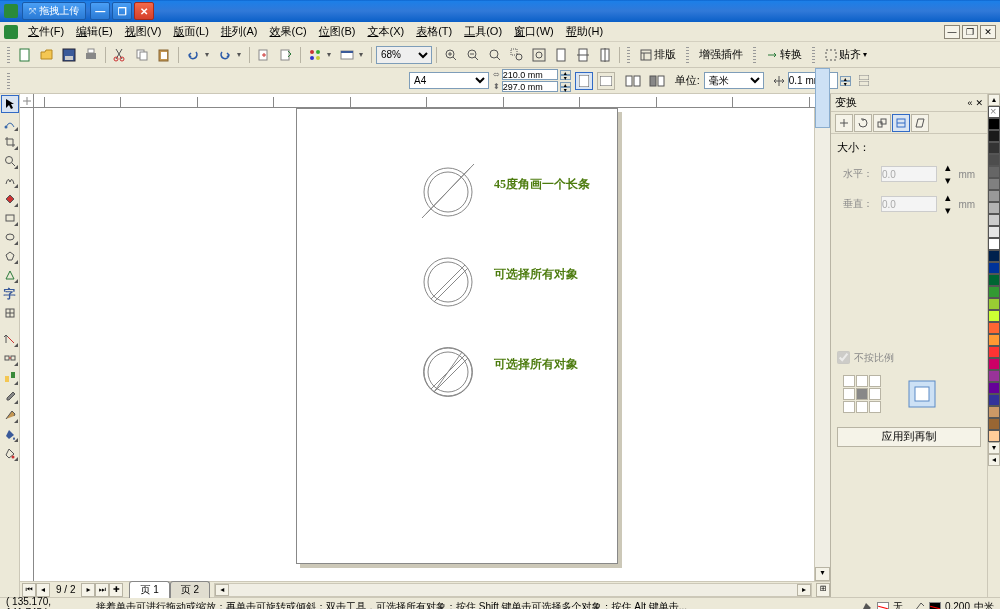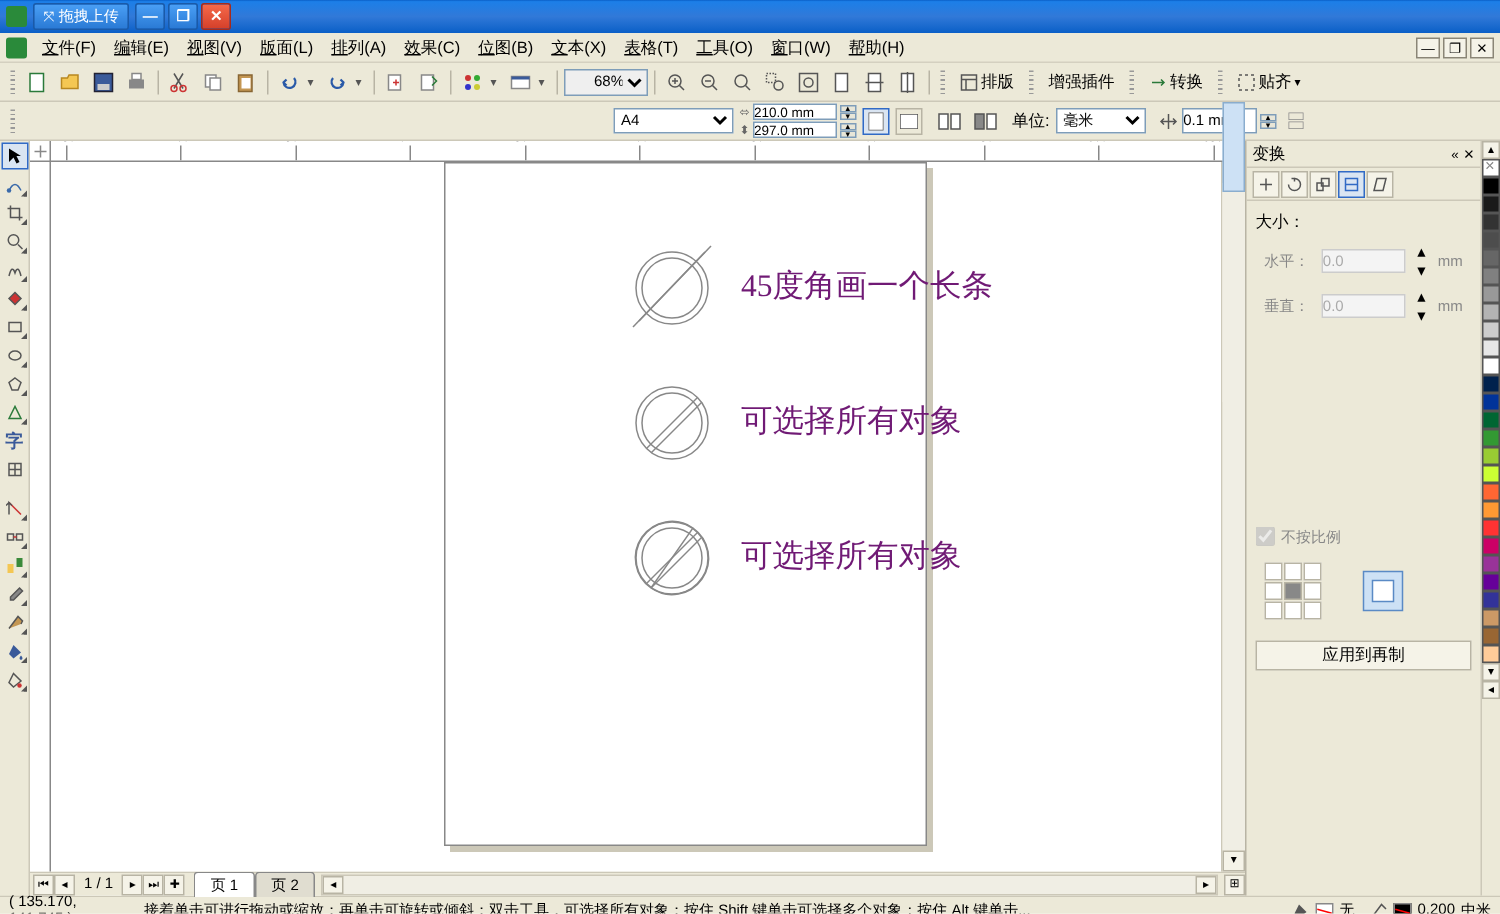--- a/index.html
+++ b/index.html
@@ -19,21 +19,21 @@
 .menubar .menu-item { padding: 2px 6px; cursor: pointer; }
 .menubar .menu-item:first-letter { text-decoration: underline; }
 .menubar .mdi-btns { margin-left: auto; display: flex; gap: 2px; padding-right: 2px; }
 .menubar .mdi-btn { width: 16px; height: 14px; border: 1px solid #8a8576; background: #f5f3e8; display: flex; align-items: center; justify-content: center; font-size: 9px; }
 
 .toolbar { height: 26px; background: #ece9d8; display: flex; align-items: center; padding: 0 4px; border-bottom: 1px solid #ccc8b8; gap: 2px; }
 .toolbar .grip { width: 3px; height: 16px; background: repeating-linear-gradient(to bottom, #999 0 1px, transparent 1px 3px); margin: 0 3px; }
 .toolbar .tb-btn { width: 20px; height: 20px; display: flex; align-items: center; justify-content: center; border: 1px solid transparent; }
 .toolbar .tb-sep { width: 1px; height: 16px; background: #b8b4a4; margin: 0 2px; }
 .toolbar .tb-drop { width: 8px; font-size: 8px; color: #555; }
-.zoom-select { width: 56px; height: 18px; font-size: 10px; border: 1px solid #7e9db9; padding-left: 15px; }
+.zoom-select { width: 56px; height: 18px; font-size: 10px; border: 1px solid #7e9db9; }
 .toolbar .text-btn { padding: 0 4px; height: 20px; display: flex; align-items: center; gap: 2px; border: 1px solid transparent; font-size: 11px; }
 .toolbar .text-btn svg, .toolbar .tb-btn svg { display: block; }
 
 .propbar { height: 26px; background: #ece9d8; display: flex; align-items: center; padding: 0 4px; border-bottom: 1px solid #ccc8b8; gap: 4px; }
 .propbar .grip { width: 3px; height: 16px; background: repeating-linear-gradient(to bottom, #999 0 1px, transparent 1px 3px); margin: 0 3px; }
 .propbar select, .propbar input { font-size: 10px; height: 17px; border: 1px solid #7e9db9; background: #fff; }
 .propbar .paper-select { width: 80px; }
 .propbar .dim-group { display: flex; flex-direction: column; gap: 1px; }
 .propbar .dim-row { display: flex; align-items: center; gap: 2px; }
 .propbar .dim-input { width: 56px; height: 11px; font-size: 9px; }
@@ -58,21 +58,21 @@
 .ruler-h .tick.major { height: 10px; }
 .ruler-h .tick span { position: absolute; top: -10px; left: -8px; font-size: 8px; color: #333; }
 .canvas-inner { flex: 1; display: flex; position: relative; }
 .ruler-v { width: 14px; background: #fff; border-right: 1px solid #888; position: relative; }
 .ruler-corner { width: 14px; height: 14px; position: absolute; top: 0; left: 0; background: #fff; border-right: 1px solid #888; border-bottom: 1px solid #888; display: flex; align-items: center; justify-content: center; }
 .ruler-corner svg { display: block; }
 
 .drawing { flex: 1; background: #fff; position: relative; overflow: hidden; }
 .page { position: absolute; left: 262px; top: 0px; width: 322px; height: 456px; background: #fff; border: 1px solid #888; box-shadow: 4px 4px 0 #ccc8b8; }
 .no-symbol { position: absolute; }
-.annot { position: absolute; color: #701a75; font-size: 21px; font-family: "SimSun", serif; }
+.annot { position: absolute; color: #4d7c0f; font-size: 12px; font-family: "SimSun", serif; font-weight: bold; }
 .hscroll-row { height: 16px; background: #ece9d8; display: flex; align-items: center; border-top: 1px solid #ccc8b8; }
 .page-nav { display: flex; align-items: center; gap: 0; padding: 0 2px; }
 .page-nav .pn-btn { width: 14px; height: 14px; border: 1px solid #b8b4a4; background: #f5f3e8; display: flex; align-items: center; justify-content: center; font-size: 8px; }
 .page-nav .pn-label { padding: 0 6px; font-size: 10px; }
 .page-tabs { display: flex; margin-left: 4px; }
 .page-tab { padding: 1px 10px; border: 1px solid #888; border-bottom: none; background: #fff; font-size: 10px; border-radius: 3px 3px 0 0; }
 .page-tab.inactive { background: #e0ddd0; }
 .hscroll-track { flex: 1; height: 14px; margin: 0 4px; background: #f0eee4; border: 1px solid #ccc8b8; display: flex; align-items: center; justify-content: center; }
 
 .statusbar { height: 18px; background: #ece9d8; display: flex; align-items: center; padding: 0 6px; font-size: 10px; border-top: 1px solid #ccc8b8; gap: 10px; }
@@ -582,21 +582,21 @@
         <div style="flex:1;background:#f0eee4"></div>
         <div style="height:60px;background:#cde1f5;border:1px solid #8aadce;margin-top:-200px"></div>
         <div style="flex:3;background:#f0eee4"></div>
         <div style="height:14px;border:1px solid #b8b4a4;background:#f5f3e8;font-size:8px;text-align:center">▾</div>
       </div>
     </div>
     <div class="hscroll-row">
       <div class="page-nav">
         <div class="pn-btn">⏮</div>
         <div class="pn-btn">◂</div>
-        <div class="pn-label">1 / 1</div>
+        <div class="pn-label">9 / 2</div>
         <div class="pn-btn">▸</div>
         <div class="pn-btn">⏭</div>
         <div class="pn-btn">✚</div>
       </div>
       <div class="page-tabs">
         <div class="page-tab">页 1</div>
         <div class="page-tab inactive">页 2</div>
       </div>
       <div class="hscroll-track">
         <div style="width:14px;height:100%;border:1px solid #b8b4a4;background:#f5f3e8;font-size:8px;text-align:center">◂</div>

